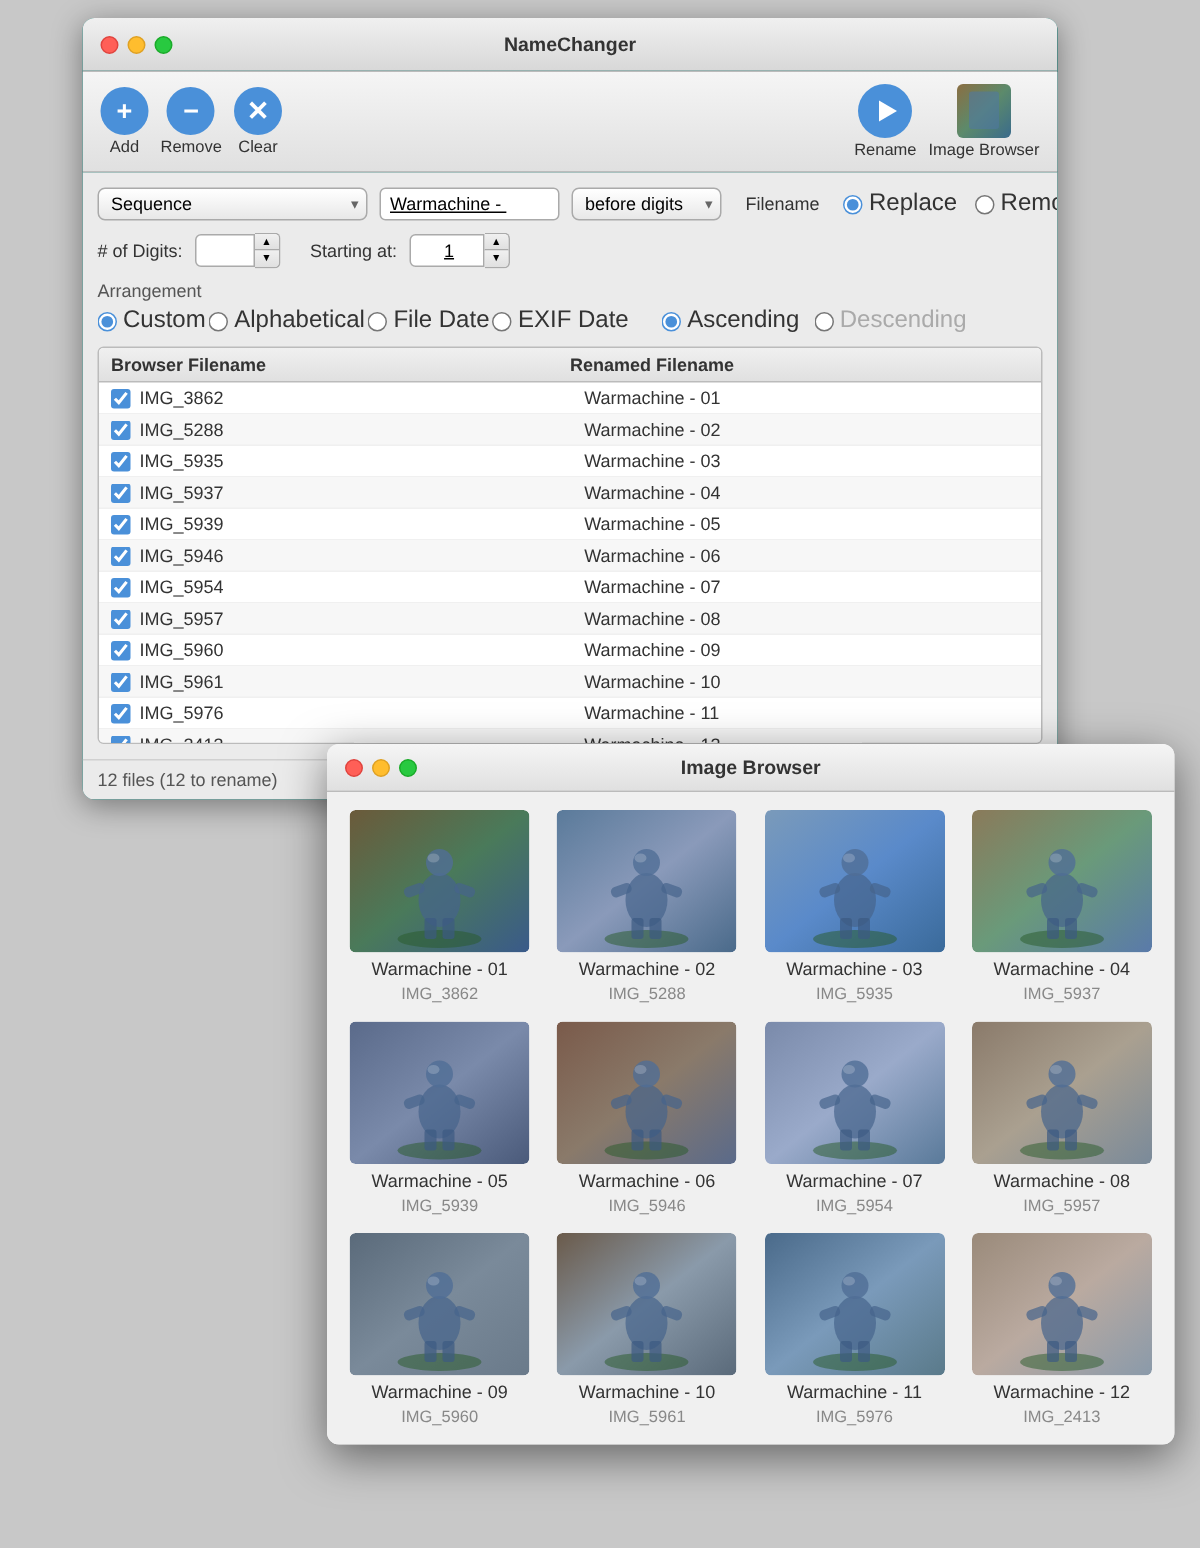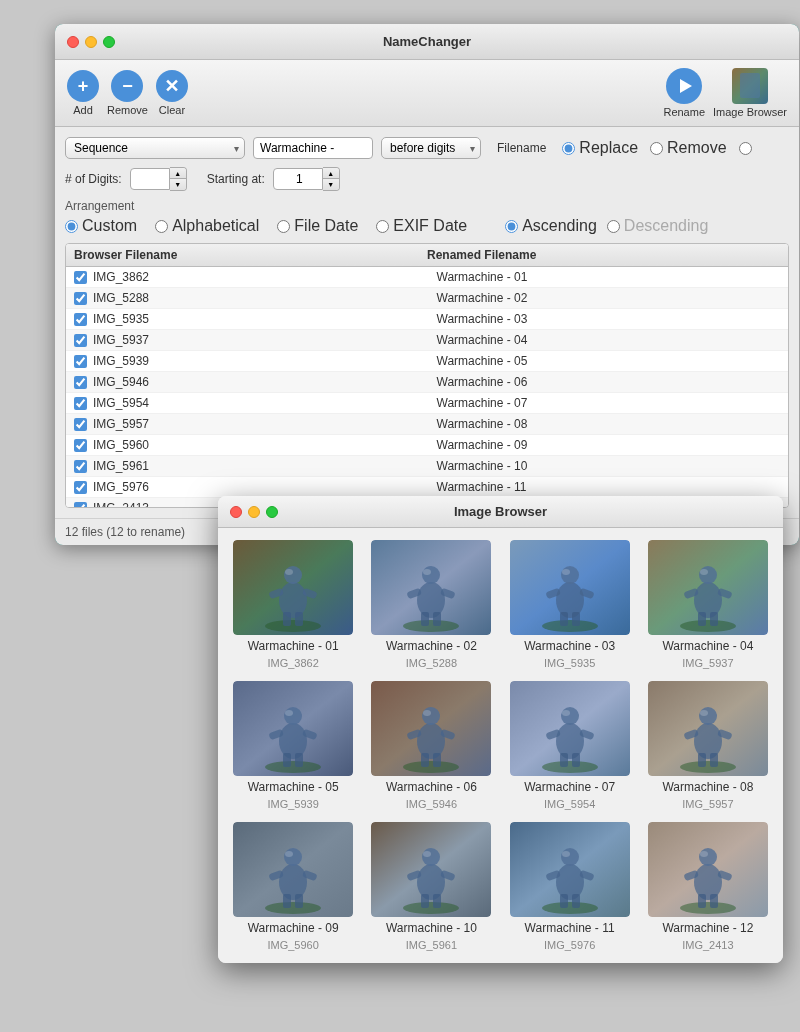--- a/index.html
+++ b/index.html
@@ -9,23 +9,23 @@
       font-size: 12px;
       width: 800px;
       height: 1032px;
       position: relative;
       overflow: hidden;
     }
 
     
     .main-window {
       position: absolute;
-      top: 24px;
+      top: 12px;
       left: 55px;
-      width: 744px;
+      width: 650px;
       background: #0f766e;
       border-radius: 8px;
       box-shadow: 0 4px 20px rgba(0,0,0,0.4);
       overflow: hidden;
     }
 
     .window-titlebar {
       background: linear-gradient(to bottom, #f0f0f0, #d8d8d8);
       border-bottom: 1px solid #bbb;
       padding: 8px 12px;
@@ -204,20 +204,21 @@
       font-size: 10px;
       color: #666;
     }
 
     .text-field {
       background: white;
       border: 1px solid #aaa;
       border-radius: 4px;
       padding: 3px 6px;
       font-size: 12px;
+      text-decoration: underline;
     }
 
     .placement-select {
       appearance: none;
       background: linear-gradient(to bottom, #ffffff, #e8e8e8);
       border: 1px solid #aaa;
       border-radius: 5px;
       padding: 3px 24px 3px 8px;
       font-size: 12px;
       cursor: pointer;
@@ -310,21 +311,21 @@
 
     .arrangement-label {
       font-size: 12px;
       color: #555;
       margin-bottom: 4px;
     }
 
     .arrangement-radios {
       display: flex;
       align-items: center;
-      gap: 18px;
+      gap: 2px;
     }
 
     .arrangement-order {
       display: flex;
       align-items: center;
       gap: 10px;
       margin-left: 20px;
     }
 
     

